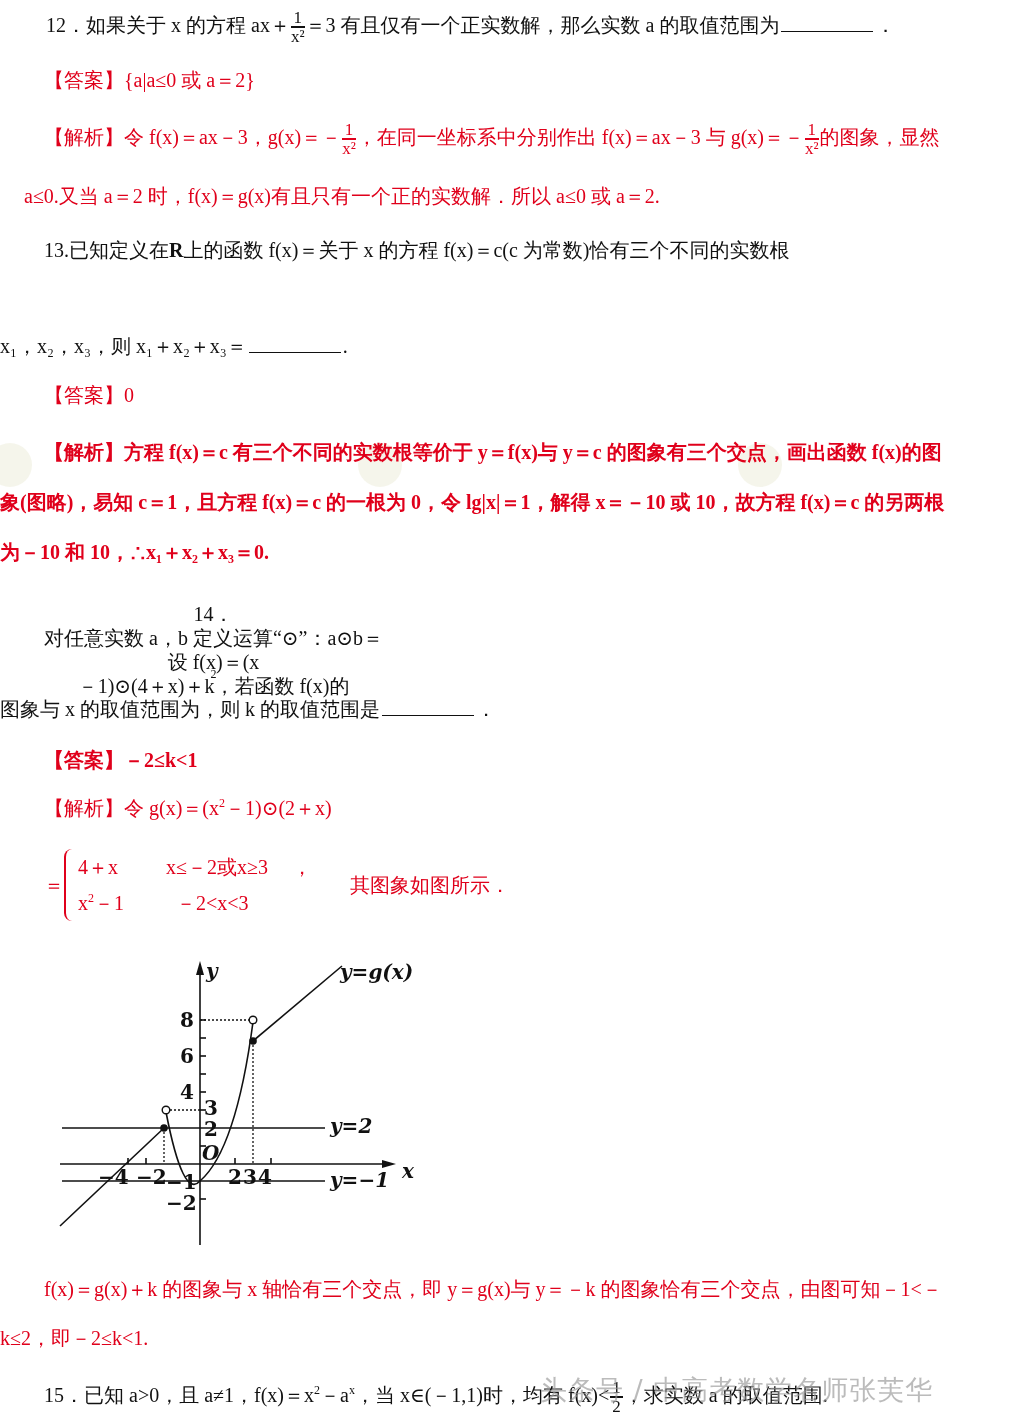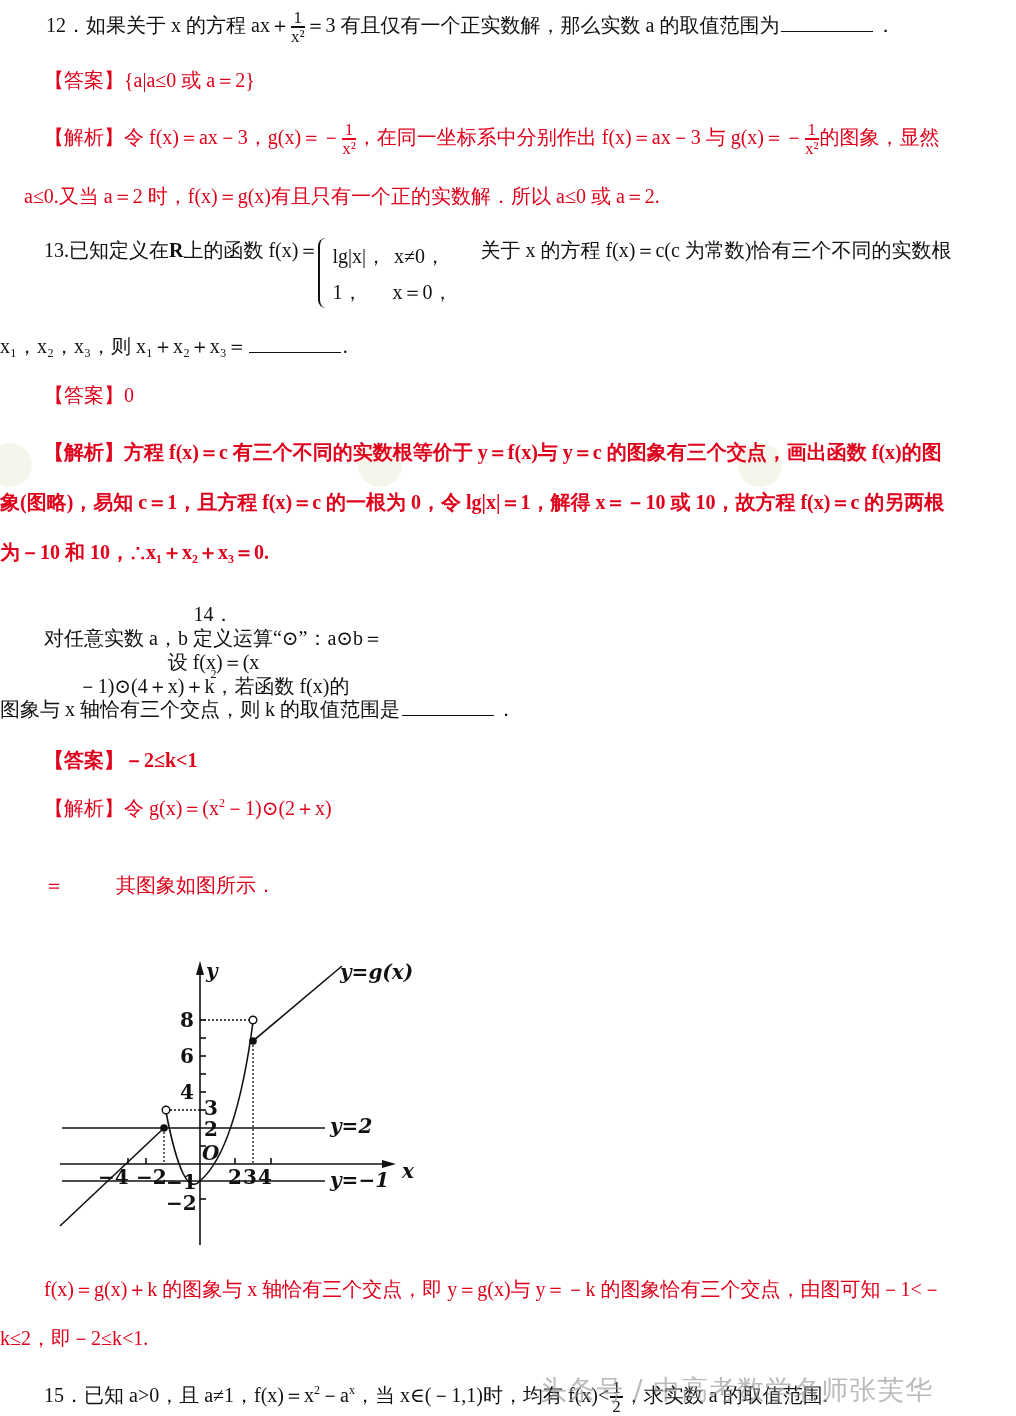--- a/index.html
+++ b/index.html
@@ -40,25 +40,20 @@
 
 <div class="line red" style="left:0px; top:184px;margin-left:24px;">
   <span>a≤0.又当 a＝2 时，f(x)＝g(x)有且只有一个正的实数解．所以 a≤0 或 a＝2.</span>
 </div>
 
 <div class="line" style="left:44px; top:238px; height:70px; display:flex; ">
   <span>13.</span>
     <span>已知定义在 </span>
     <span class="bold">R</span>
     <span> 上的函数 f(x)＝</span>
-  <span class="piece" style="margin-right:28px;">
-    <span class="brace"></span>
-    <span class="row"><span>lg|x|，</span><span class="gap" style="width:8px"></span><span>x≠0，</span></span>
-    <span class="row"><span>1，</span><span class="gap" style="width:30px"></span><span>x＝0，</span></span>
-  </span>
   <span>关于 x 的方程 f(x)＝c(c 为常数)恰有三个不同的实数根</span>
 </div>
 
 <div class="line" style="left:0px; top:334px;">
   <span>x₁，x₂，x₃，则 x₁＋x₂＋x₃＝</span><span class="blank"></span><span>.</span>
 </div>
 
 <div class="line red" style="left:44px; top:383px;">
   <span>【答案】</span><span>0</span>
 </div>
@@ -83,35 +78,37 @@
 
 <div class="line" style="left:44px; top:602px; height:70px; display:flex; align-items:center;flex-direction:column;">
   <span>14．</span>
     <span>对任意实数 a，b 定义运算“⊙”：a⊙b＝</span>
   <span>设 f(x)＝(x</span>
     <sup>2</sup>
     <span>－1)⊙(4＋x)＋k，若函数 f(x)的</span>
 </div>
 
 <div class="line" style="left:0px; top:697px;">
-  <span>图象与 x 轴恰有三个交点，则 k 的取值范围是</span><span class="blank"></span><span>．</span>
+  <span>图象与 x 的取值范围为，则 k 的取值范围是</span><span class="blank"></span><span>．</span>
 </div>
 
 <div class="line red" style="left:44px; top:748px;font-weight:bold;">
   <span>【答案】</span><span>－2≤k&lt;1</span>
 </div>
 
 <div class="line red" style="left:44px; top:796px;">
   <span>【解析】</span><span>令 g(x)＝(x</span><sup>2</sup><span>－1)⊙(2＋x)</span>
 </div>
 
 <div class="line red" style="left:44px; top:850px; height:70px; display:flex; align-items:center;">
   <span>＝</span>
   <span class="piece" style="margin-right:8px;">
     <span class="brace"></span>
+    <span class="row"><span style="display:inline-block;width:88px">4＋x</span><span>x≤－2或x≥3</span><span style="display:inline-block;width:24px"></span><span>，</span></span>
+    <span class="row"><span style="display:inline-block;width:98px"><span>x</span><sup>2</sup><span>－1</span></span><span>－2&lt;x&lt;3</span></span>
   </span>
   <span style="margin-left:30px">其图象如图所示．</span>
 </div>
 
 <svg style="position:absolute; left:50px; top:955px;" width="380" height="300" viewBox="50 955 380 300">
   <g stroke="#111" stroke-width="1.6" fill="none">
 
     <line x1="200" y1="1245" x2="200" y2="966"></line>
     <polygon points="200,961 196,975 204,975" fill="#111" stroke="none"></polygon>
     <line x1="60" y1="1164" x2="390" y2="1164"></line>

